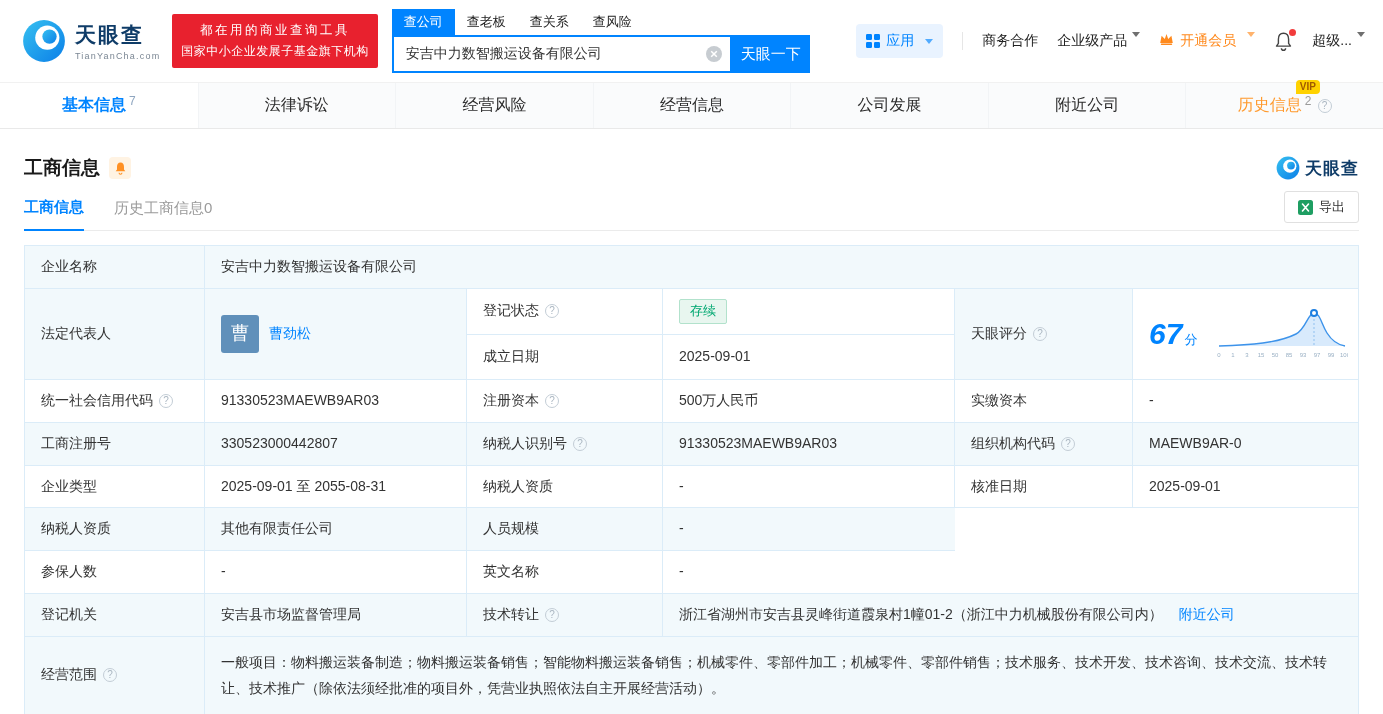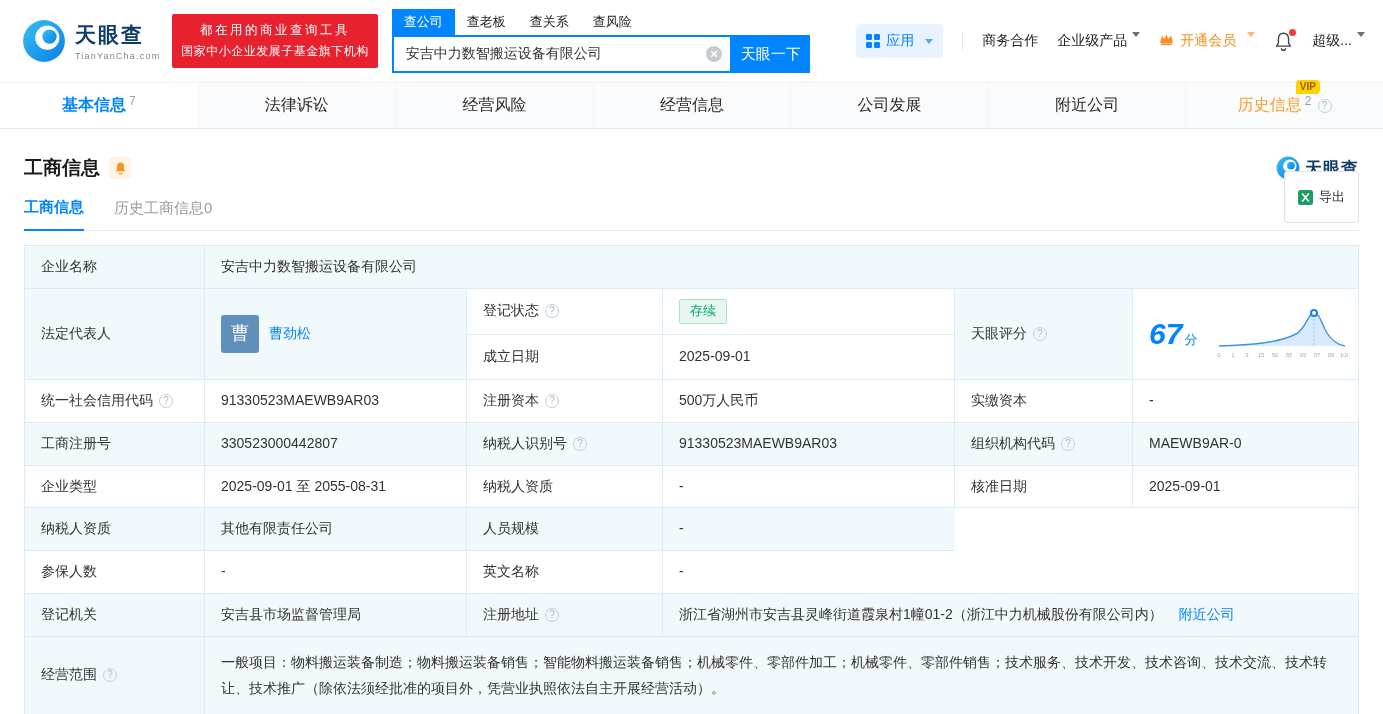--- a/index.html
+++ b/index.html
@@ -56,21 +56,21 @@
   
   .sec-head{margin:26px 24px 0;display:flex;align-items:center;}
   .sec-title{font-size:19px;font-weight:700;color:#1a1a1a;margin:0;}
   .alert-bell{margin-left:9px;width:22px;height:22px;background:#fff3e3;border-radius:4px;display:flex;align-items:center;justify-content:center;cursor:pointer;}
   .wm-logo{margin-left:auto;display:flex;align-items:center;gap:5px;}
   .wm-logo .wm-text{font-size:17px;font-weight:800;color:#0f3c68;letter-spacing:1px;}
   .sub-tabs{margin:12px 24px 0;border-bottom:1px solid #ebebeb;display:flex;align-items:flex-end;position:relative;height:38px;}
   .sub-tab{font-size:15px;padding-bottom:12px;cursor:pointer;}
   .sub-tab.active{color:var(--blue);font-weight:700;border-bottom:2px solid var(--blue);margin-bottom:-1px;}
   .sub-tab.muted{color:#9b9b9b;margin-left:30px;}
-  .export-btn{position:absolute;right:0;bottom:7px;display:flex;align-items:center;gap:6px;padding:16px 13px;border:1px solid #e0e0e0;border-radius:3px;background:#fff;font-size:13px;color:#333;cursor:pointer;font-family:inherit;}
+  .export-btn{position:absolute;right:0;bottom:7px;display:flex;align-items:center;gap:6px;padding:6px 13px;border:1px solid #e0e0e0;border-radius:3px;background:#fff;font-size:13px;color:#333;cursor:pointer;font-family:inherit;}
   
   .table{margin:14px 24px 0;border:1px solid var(--bd);}
   .t-row{display:grid;grid-template-columns:180px 262px 196px 292px 178px 1fr;}
   .t-row.legal{grid-template-columns:180px 262px 488px 178px 1fr;min-height:86px;}
   .cell{padding:10px 16px;display:flex;align-items:center;border-right:1px solid var(--bd);border-bottom:1px solid var(--bd);font-size:14px;color:#333;line-height:1.55;min-height:42px;background:#fff;}
   .t-row > .cell:last-child{border-right:none;}
   .table .t-row:last-child > .cell{border-bottom:none;}
   .row-blue > .cell{background:var(--blue-bg);}
   .bgb{background:var(--blue-bg) !important;}
   .span2end{grid-column:2 / -1;}
@@ -396,21 +396,21 @@
   </div>
 
   <div class="t-row row-blue">
     <div class="cell">
         <span>登记机关</span>
       </div>
     <div class="cell">
         <span>安吉县市场监督管理局</span>
       </div>
     <div class="cell">
-        <span>注册地址</span>
+        <span>技术转让</span>
         <span class="help"></span>
       </div>
     <div class="cell span4end">
       <span>浙江省湖州市安吉县灵峰街道霞泉村1幢01-2（浙江中力机械股份有限公司内）</span>
       <a class="link addr-link">附近公司</a>
     </div>
   </div>
 
   <div class="t-row row-blue">
     <div class="cell">

